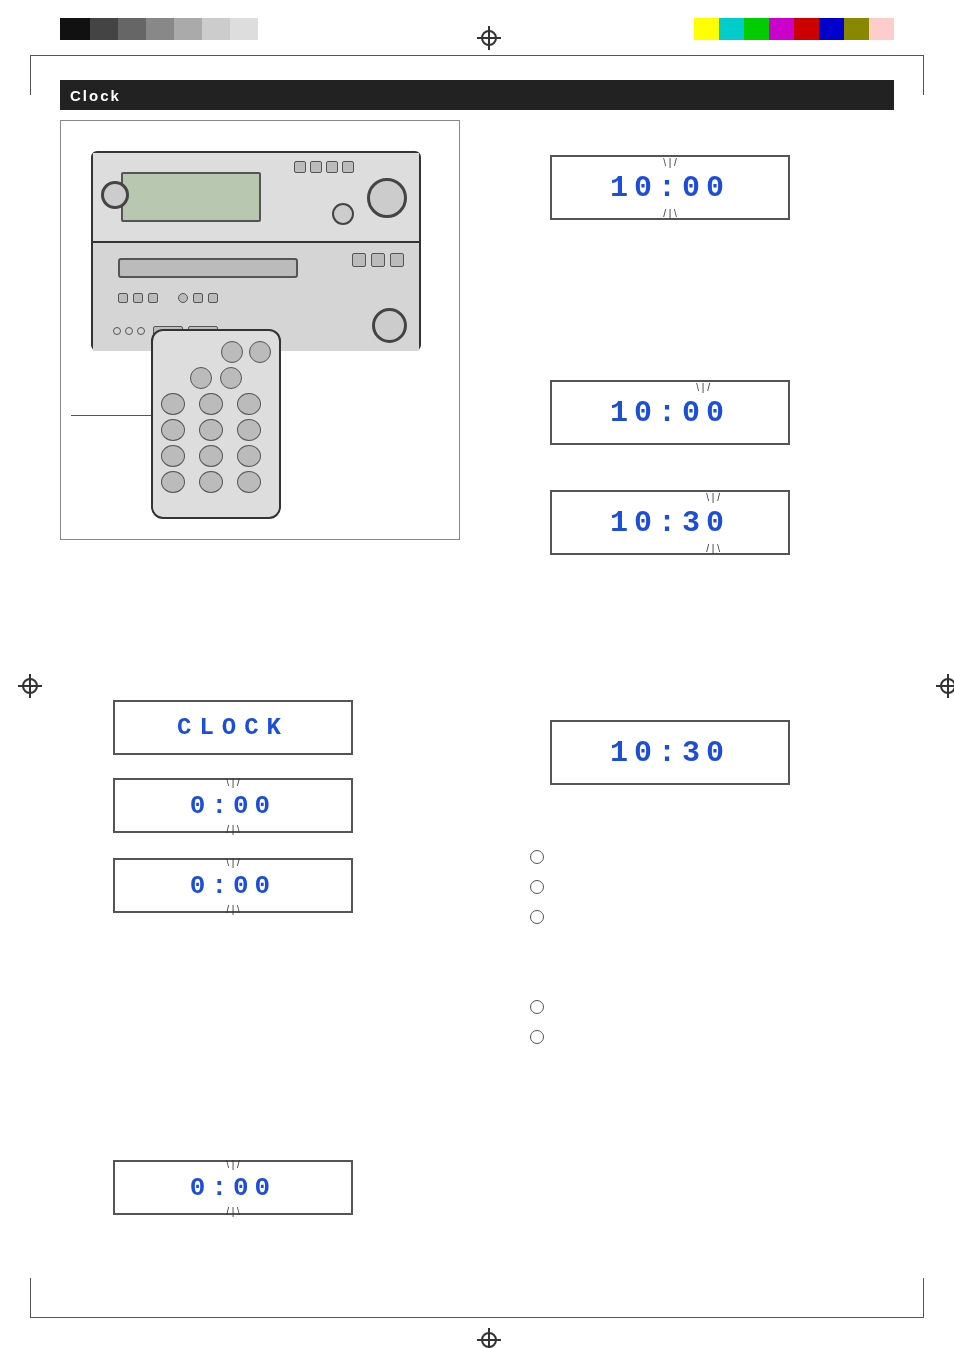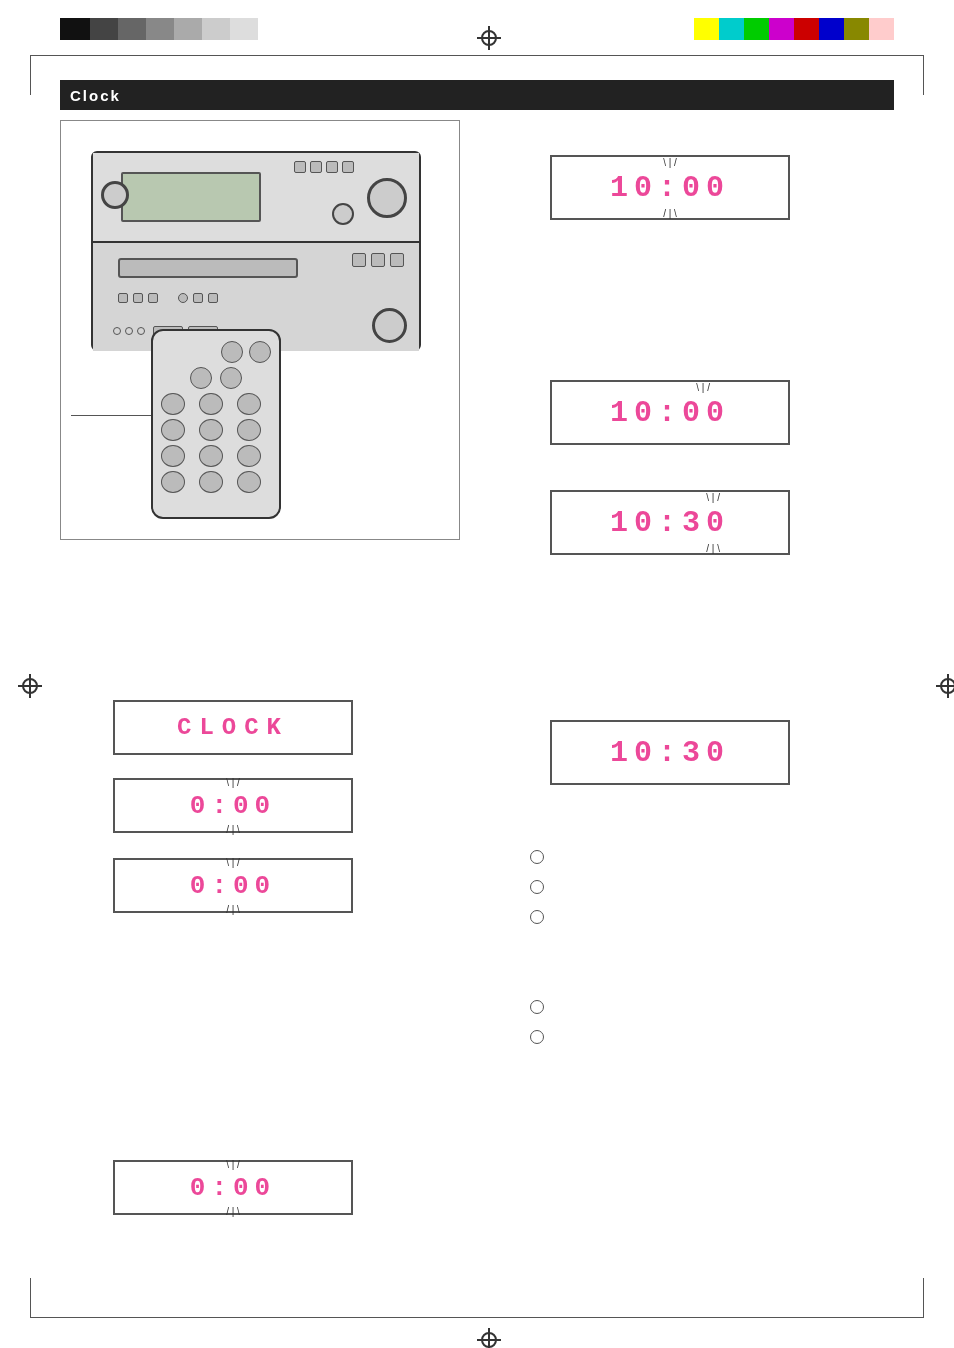--- a/index.html
+++ b/index.html
@@ -279,21 +279,21 @@
       background: #fff;
       display: flex;
       align-items: center;
       justify-content: center;
     }
     .lcd-text {
       font-family: 'Courier New', monospace;
       font-size: 26px;
       font-weight: bold;
       letter-spacing: 4px;
-      color: #ec4899;
+      color: #1d4ed8;
     }
 
     
     .step-circle {
       position: absolute;
       width: 14px;
       height: 14px;
       border: 1.5px solid #555;
       border-radius: 50%;
       background: #fff;

